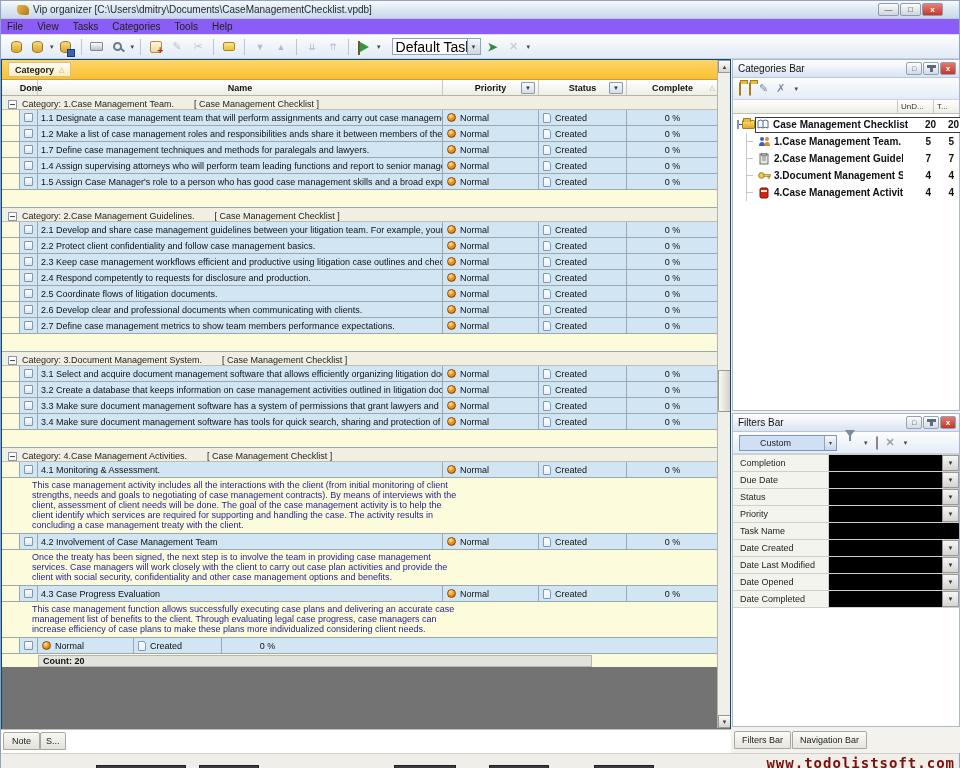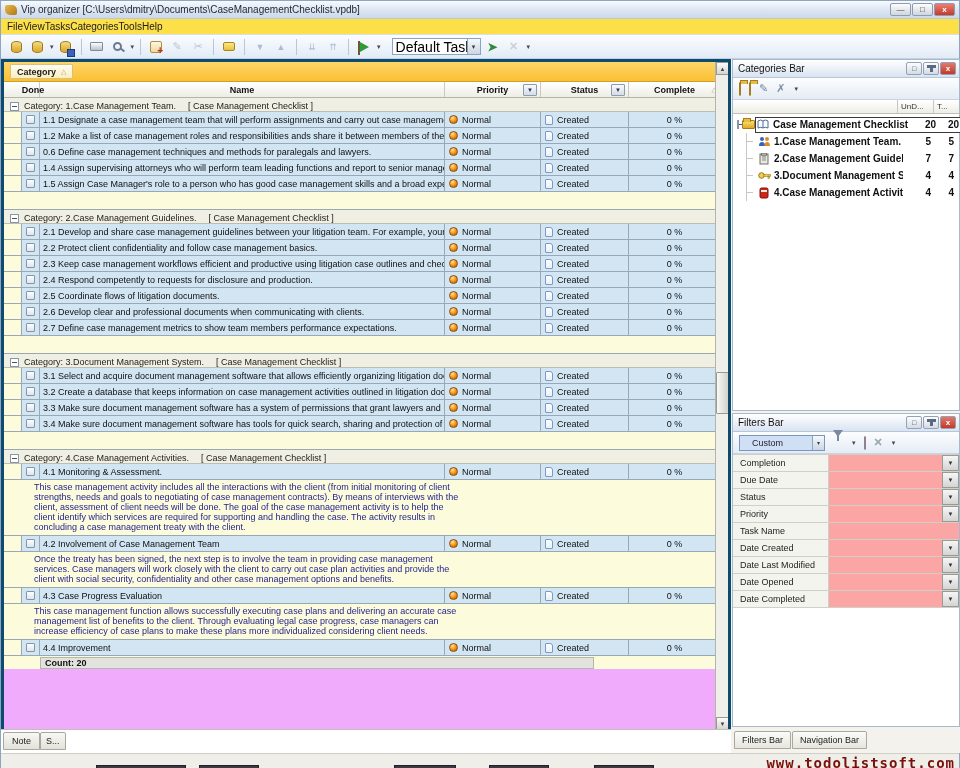--- a/index.html
+++ b/index.html
@@ -2,31 +2,31 @@
 <html><head>
 <meta charset="utf-8">
 <style>
   * { margin:0; padding:0; box-sizing:border-box; }
   html,body { width:960px; height:768px; overflow:hidden; font-family:"Liberation Sans",sans-serif; }
   #app { position:relative; width:960px; height:768px; background:#e9eef6; border:1px solid #8ea4c0; }
 
   
   .titlebar { position:absolute; left:0; top:0; width:100%; height:18px;
     background:linear-gradient(#f7fafd,#dde7f3 50%,#ccd9ea); border-bottom:1px solid #b9c8dc;
-    display:flex; align-items:center; padding:0 4px; }
+    display:flex; align-items:center; padding:0 16px; }
   .app-icon { width:12px; height:10px; background:linear-gradient(135deg,#e8b84a,#b07818); border-radius:2px 5px 2px 5px; margin-right:4px; }
   .title-text { font-size:10px; color:#1d2430; white-space:nowrap; overflow:hidden; flex:1; }
   .winbtns { display:flex; gap:1px; }
   .wbtn { width:21px; height:13px; border:1px solid #8d9cb0; border-radius:2px;
     background:linear-gradient(#fdfdfd,#cfd6de); font-size:8px; line-height:11px; text-align:center; color:#333; }
   .wbtn.close { background:linear-gradient(#e88074,#c43a2a); color:#fff; font-weight:bold; }
 
   
-  .menubar { position:absolute; left:0; top:18px; width:100%; height:16px; background:#fde047;
-    border-bottom:1px solid #d7e0ec; display:flex; align-items:center; padding-left:6px; }
+  .menubar { position:absolute; left:0; top:18px; width:100%; height:16px; background:#8b5cf6;
+    border-bottom:1px solid #d7e0ec; display:flex; align-items:center; padding-left:6px; gap:14px; }
   .menu-item { font-size:10px; color:#202020; }
   .toolbar { position:absolute; left:0; top:34px; width:100%; height:24px;
     background:linear-gradient(#fbfdff,#e2ebf6); border-bottom:1px solid #c3d1e4;
     display:flex; align-items:center; padding-left:6px; gap:3px; }
   .tbtn { width:18px; height:18px; display:flex; align-items:center; justify-content:center; font-size:11px; }
   .tbtn.dis { opacity:.45; }
   .tsep { width:1px; height:16px; background:#b9c6d8; margin:0 3px; }
   .cyl { width:11px; height:12px; background:linear-gradient(#f6dd7c,#d8a52e); border:1px solid #9a7a20; border-radius:50%/28%; }
   .cyl.save::after { content:""; position:absolute; width:6px; height:6px; margin:7px 0 0 6px; background:#3a62b8; border:1px solid #1c3a80; display:block; }
   .print-glyph { width:13px; height:9px; background:linear-gradient(#fdfdfd,#b9c2cc); border:1px solid #7d8a98; border-radius:1px; }
@@ -40,35 +40,35 @@
   .combo .ctext { font-size:14px; padding:0 3px; white-space:nowrap; overflow:hidden; width:74px; }
   .combo .cbtn { width:13px; height:15px; background:linear-gradient(#f6f8fb,#ccd6e4); border-left:1px solid #8da4c0; font-size:7px; text-align:center; line-height:15px; color:#345; }
   .go-glyph { color:#2f8a3a; font-size:12px; font-weight:bold; }
   .x-glyph { color:#9aa4ae; font-size:11px; font-weight:bold; }
   .note-glyph { width:12px; height:9px; background:linear-gradient(#fbe88a,#e8c23a); border:1px solid #a8861e; border-radius:2px; }
   .plus-task { width:12px; height:12px; background:linear-gradient(#fdf6e0,#ecd9a0); border:1px solid #b09040; border-radius:2px; position:relative; }
   .plus-task::after { content:"+"; position:absolute; right:-2px; bottom:-4px; color:#c02818; font-size:10px; font-weight:bold; }
 
   
   .left-pane { position:absolute; left:0; top:58px; width:730px; height:694px; background:#fff; border-right:1px solid #b0bccc; }
-  .table-area { position:absolute; left:0; top:0; width:730px; height:684px; background:#f0abfc; overflow:hidden; border:3px solid #0c4a6e; }
+  .table-area { position:absolute; left:0; top:0; width:730px; height:684px; background:#737373; overflow:hidden; border:1px solid #0c4a6e; }
   .group-band { height:20px; background:linear-gradient(#fdd668,#fbc033); border-bottom:1px solid #cfa028; display:flex; align-items:center; padding-left:6px; }
   .cat-btn { height:15px; display:flex; align-items:center; gap:5px; padding:0 6px; font-size:9px; font-weight:bold; color:#202020;
     background:linear-gradient(#fffdf4,#fbeebe); border:1px solid #d8c080; border-radius:1px; }
   .cat-btn .tri { font-size:7px; color:#b0a070; font-weight:normal; }
   .thead { height:16px; display:flex; background:linear-gradient(#ffffff,#eeeee6); border-bottom:1px solid #b4b4ac; font-size:9px; font-weight:bold; color:#111; }
   .hcell { display:flex; align-items:center; justify-content:center; border-right:1px solid #cacac2; position:relative; }
   .hdone { width:36px;padding-left:23px; } .hname { width:405px; } .hprio { width:96px; } .hstat { width:88px; } .hcomp { width:91px; border-right:none; }
   .hdrop { position:absolute; right:3px; top:2px; width:14px; height:12px; background:linear-gradient(#fafbfc,#d4dce6); border:1px solid #8a9ab0; border-radius:1px; font-size:6px; line-height:11px; text-align:center; color:#334; font-weight:normal; }
   .hsort { position:absolute; right:3px; font-size:7px; color:#b0a890; font-weight:normal; }
 
   .group-row { height:14px; background:#f0efe3; border-bottom:1px solid #bdbdb2; display:flex; align-items:flex-end; font-size:9px; color:#1c1c1c; }
   .expand { width:9px; height:9px; margin:0 5px 0 6px; border:1px solid #8896a8; background:#fff; position:relative; }
   .expand::after { content:""; position:absolute; left:1px; top:3px; width:5px; height:1px; background:#44506a; }
-  .gsuffix { margin-left:12px; }
+  .gsuffix { margin-left:20px; }
   .task-row { height:16px; display:flex; background:#d2e5f3; border-bottom:1px solid #9aa7b4; font-size:9px; color:#101010; }
   .cell { display:flex; align-items:center; border-right:1px solid #9aa7b4; overflow:hidden; }
   .gutter { width:18px; background:#fcfbdc; }
   .done { width:18px; justify-content:center; }
   .cb { width:9px; height:9px; background:linear-gradient(#fdfefe,#dce6ee); border:1px solid #8296aa; border-radius:1px; }
   .name { width:405px; padding-left:3px; white-space:nowrap; }
   .prio { width:96px; padding-left:4px; gap:4px; }
   .stat { width:88px; padding-left:4px; gap:4px; }
   .comp { width:91px; justify-content:center; border-right:none; }
   .ball { width:9px; height:9px; border-radius:50%; background:radial-gradient(circle at 35% 28%,#ffe2b0,#f59000 55%,#b35600); border:1px solid #8a4a10; }
@@ -114,27 +114,27 @@
   .tree-row .cnt2 { width:24px; text-align:right; padding-right:5px; }
   .tree-row .lbl { white-space:nowrap; overflow:hidden; flex:1; margin-left:3px; }
   .sel-box { display:flex; align-items:center; flex:1; border:1px solid #3a3a3a; height:16px; background:#fff; }
   .child { padding-left:24px; position:relative; }
   .child::before { content:""; position:absolute; left:13px; top:0; width:1px; height:100%; background:#c8c8c0; }
   .child::after { content:""; position:absolute; left:13px; top:8px; width:7px; height:1px; background:#c8c8c0; }
   .ticon { width:14px; height:12px; display:flex; align-items:center; justify-content:center; flex:none; }
 
   
   .fcombo { display:flex; align-items:center; height:16px; border:1px solid #7a96c0; background:#cfe0f4; }
-  .fcombo .ctext { width:72px; font-size:9px; color:#223; padding-left:12px; }
+  .fcombo .ctext { width:84px; font-size:9px; color:#223; padding-left:20px; }
   .fcombo .cbtn { width:12px; height:14px; background:linear-gradient(#f6f8fb,#ccd6e4); border-left:1px solid #8da4c0; font-size:6px; text-align:center; line-height:14px; color:#345; }
   .funnel { width:0; height:0; border-left:5px solid transparent; border-right:5px solid transparent; border-top:7px solid #7a8aa0; position:relative; }
   .funnel::after { content:""; position:absolute; left:-1px; top:-2px; width:2px; height:6px; background:#7a8aa0; }
   .eraser { width:11px; height:6px; background:linear-gradient(#f0e0e8,#c8b0c0); border:1px solid #908090; transform:rotate(-20deg); border-radius:1px; }
   .frows { border-top:1px solid #d0d0c8; }
-  .frow { display:flex; height:17px; border-bottom:1px solid #d0d0c8; background:#fca5a5; }
+  .frow { display:flex; height:17px; border-bottom:1px solid #d0d0c8; background:#000000; }
   .flabel { width:96px; background:#f4f4ee; border-right:1px solid #d0d0c8; font-size:9px; color:#222; padding:3px 2px 0 7px; white-space:nowrap; overflow:hidden; }
   .fval { flex:1; }
   .fdrop { width:17px; background:linear-gradient(#f6f6f6,#d4d4d4); border:1px solid #9a9a94; font-size:6px; text-align:center; line-height:15px; color:#333; }
 
   .right-tabs { position:absolute; left:1px; top:670px; width:228px; height:24px; background:#f3f2ec; display:flex; align-items:flex-start; padding:2px 0 0 2px; gap:1px; }
   .rtab { height:18px; background:linear-gradient(#fbfbf8,#e6e6de); border:1px solid #a8a8a0; border-radius:2px 2px 0 0; font-size:9px; color:#222; padding:3px 7px 0 7px; }
 
   
   .bottom-strip { position:absolute; left:0; top:752px; width:100%; height:16px; background:#efeee8; border-top:1px solid #cfcfc8; }
   .url { position:absolute; right:4px; top:1px; font-family:"DejaVu Sans Mono",monospace; font-weight:bold; font-size:14px; letter-spacing:1px; color:#7b0f0a; }
@@ -292,21 +292,21 @@
               <span>Created</span>
             </span>
     <span class="cell comp">0 %</span>
   </div>
 
   <div class="task-row">
     <span class="cell gutter"></span>
     <span class="cell done">
               <span class="cb"></span>
             </span>
-    <span class="cell name">0.6 Define case management techniques and methods for paralegals and lawyers.</span>
+    <span class="cell name">1.7 Define case management techniques and methods for paralegals and lawyers.</span>
     <span class="cell prio">
               <span class="ball"></span>
               <span>Normal</span>
             </span>
     <span class="cell stat">
               <span class="doc"></span>
               <span>Created</span>
             </span>
     <span class="cell comp">0 %</span>
   </div>
@@ -617,21 +617,20 @@
 
   <div class="note-row">
     <div class="note-text">This case management function allows successfully executing case plans and delivering an accurate case management list of benefits to the client. Through evaluating legal case progress, case managers can increase efficiency of case plans to make these plans more individualized considering client needs.</div>
   </div>
 
   <div class="task-row">
     <span class="cell gutter"></span>
     <span class="cell done">
               <span class="cb"></span>
             </span>
-    <span class="cell name">4.4 Improvement</span>
     <span class="cell prio">
               <span class="ball"></span>
               <span>Normal</span>
             </span>
     <span class="cell stat">
               <span class="doc"></span>
               <span>Created</span>
             </span>
     <span class="cell comp">0 %</span>
   </div>

